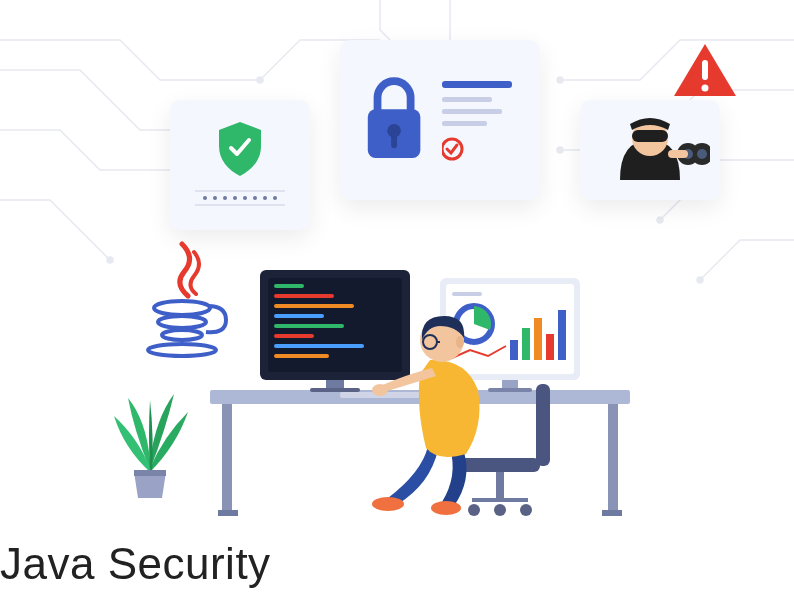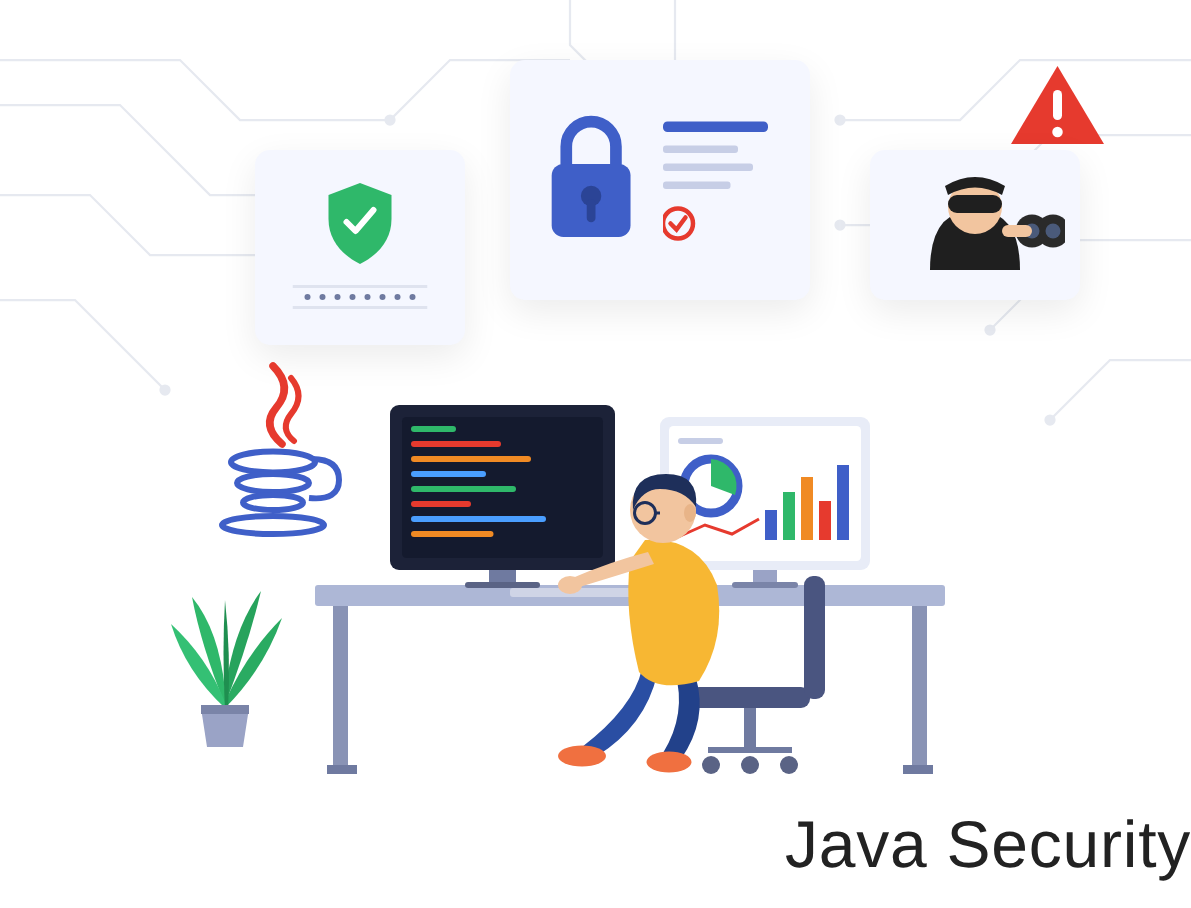--- a/index.html
+++ b/index.html
@@ -82,21 +82,21 @@
     .plant {
       position: absolute;
       bottom: 20px;
       left: 0px;
     }
     .caption {
       position: absolute;
       bottom: 16px;
       left: 0;
       width: 100%;
-      text-align: right;
+      text-align: left;
       font-size: 44px;
       font-weight: 400;
       color: #222;
       letter-spacing: 0.5px;
       z-index: 2;
     }
   </style>
 </head>
 <body>
 

